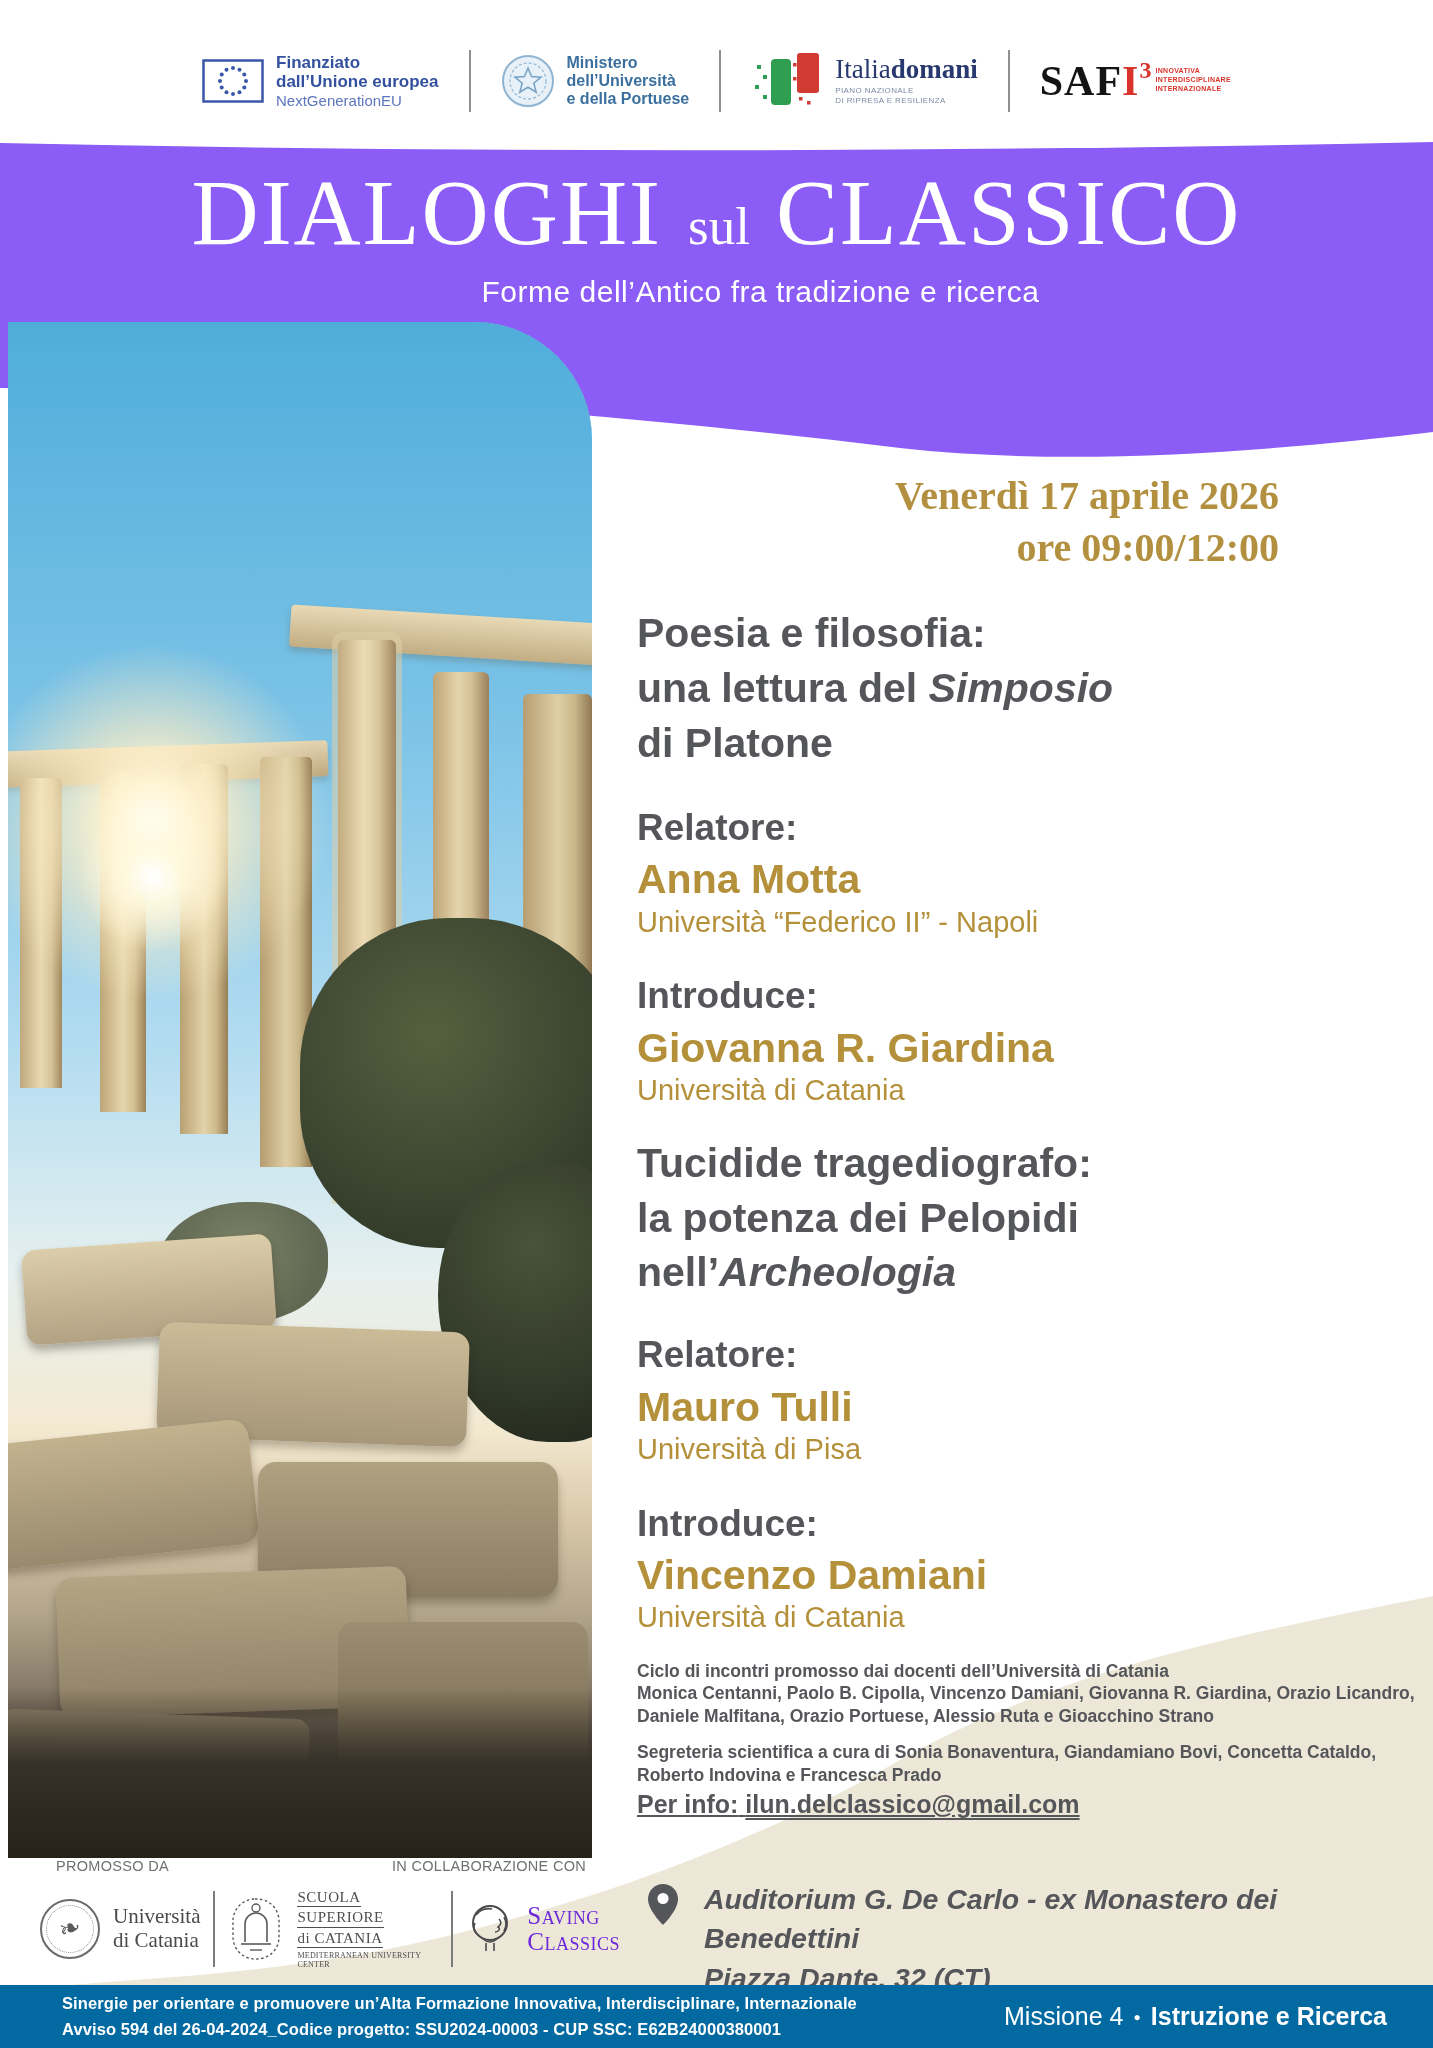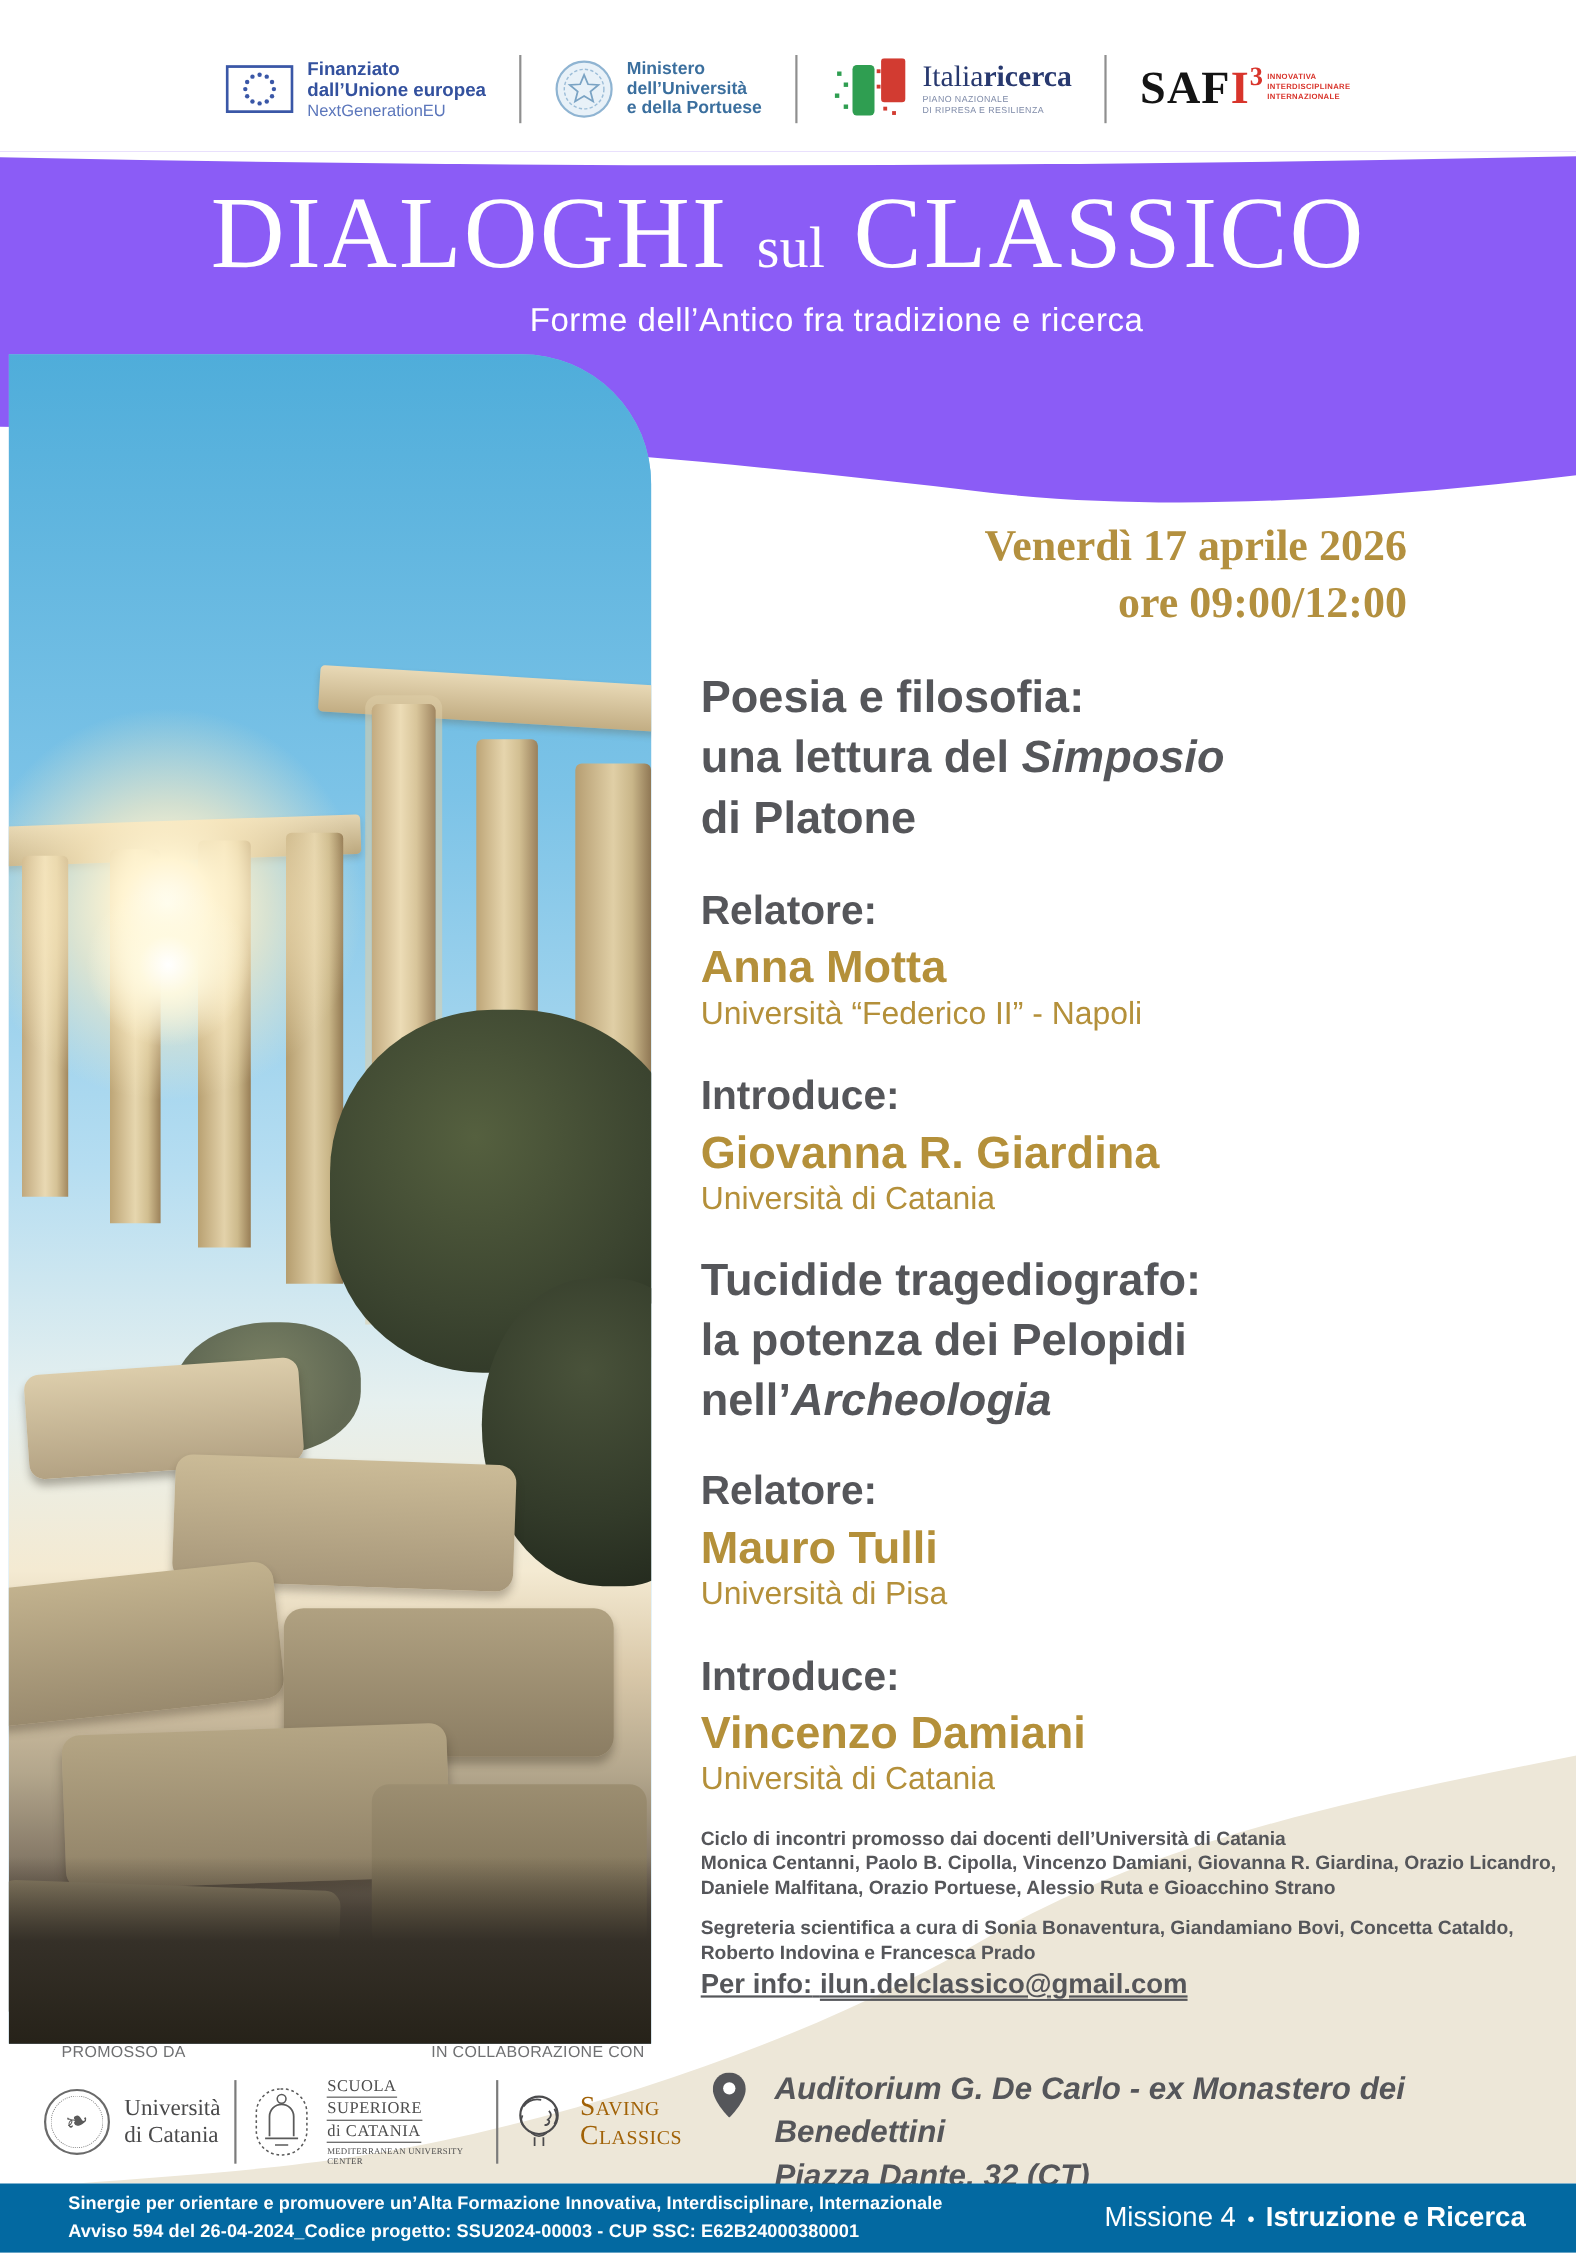--- a/index.html
+++ b/index.html
@@ -76,21 +76,21 @@
   .unict-emblem{width:56px;height:56px;border:2px solid #6a6a6a;border-radius:50%;
     display:flex;align-items:center;justify-content:center;position:relative;flex:0 0 auto;}
   .unict-emblem::before{content:"";position:absolute;inset:4px;border:1px dotted #8a8a8a;border-radius:50%;}
   .unict-glyph{font-size:26px;color:#5a5a5a;transform:rotate(-18deg);}
   .unict-text{font-family:"Liberation Serif",serif;font-size:21px;color:#4a4a4b;line-height:1.12;}
   .pline{width:2px;height:76px;background:#7b7b7b;flex:0 0 auto;}
   .ssc-text{font-family:"Liberation Serif",serif;color:#4e4e4e;line-height:1.15;}
   .ssc-text .u{font-size:15px;letter-spacing:.5px;border-bottom:1.5px solid #4e4e4e;display:inline-block;margin-bottom:1px;text-align:center;}
   .ssc-text .tiny{font-size:8px;letter-spacing:.2px;margin-top:2px;border:none;}
   .saving-text{font-family:"Liberation Serif",serif;font-variant:small-caps;font-size:25px;
-    color:#a16207;line-height:1.02;letter-spacing:.5px;}
+    color:#6d28d9;line-height:1.02;letter-spacing:.5px;}
 
   
   .footer{position:absolute;left:0;bottom:0;width:1433px;height:63px;background:#0369a1;z-index:5;
     display:flex;align-items:center;}
   .f-left{margin-left:62px;color:#fff;font-weight:bold;font-size:16.5px;line-height:1.55;letter-spacing:.1px;}
   .f-right{margin-left:auto;margin-right:46px;color:#fff;font-size:25px;display:flex;align-items:center;gap:10px;white-space:nowrap;}
   .f-missione{font-weight:normal;}
   .f-bullet{font-size:12px;}
   .f-istruzione{font-weight:bold;}
 </style>
@@ -147,21 +147,21 @@
       </g>
       <g fill="#d23b31">
         <rect x="46" y="0" width="22" height="40" rx="3"></rect>
         <rect x="42" y="10" width="3.5" height="3.5"></rect>
           <rect x="42" y="24" width="3.5" height="3.5"></rect>
         <rect x="48" y="44" width="3.5" height="3.5"></rect>
           <rect x="56" y="48" width="3.5" height="3.5"></rect>
       </g>
     </svg>
     <div class="ita-text">
-      <div class="ita-name"><span>Italia</span><b>ricerca</b></div>
+      <div class="ita-name"><span>Italia</span><b>domani</b></div>
       <div class="ita-sub">
         <div>PIANO NAZIONALE</div>
         <div>DI RIPRESA E RESILIENZA</div>
       </div>
     </div>
   </div>
   <div class="vline"></div>
   <div class="safi">
     <span class="safi-main"><span>SAF</span><span class="safi-i">I</span></span>
     <span class="safi-sup">3</span>

